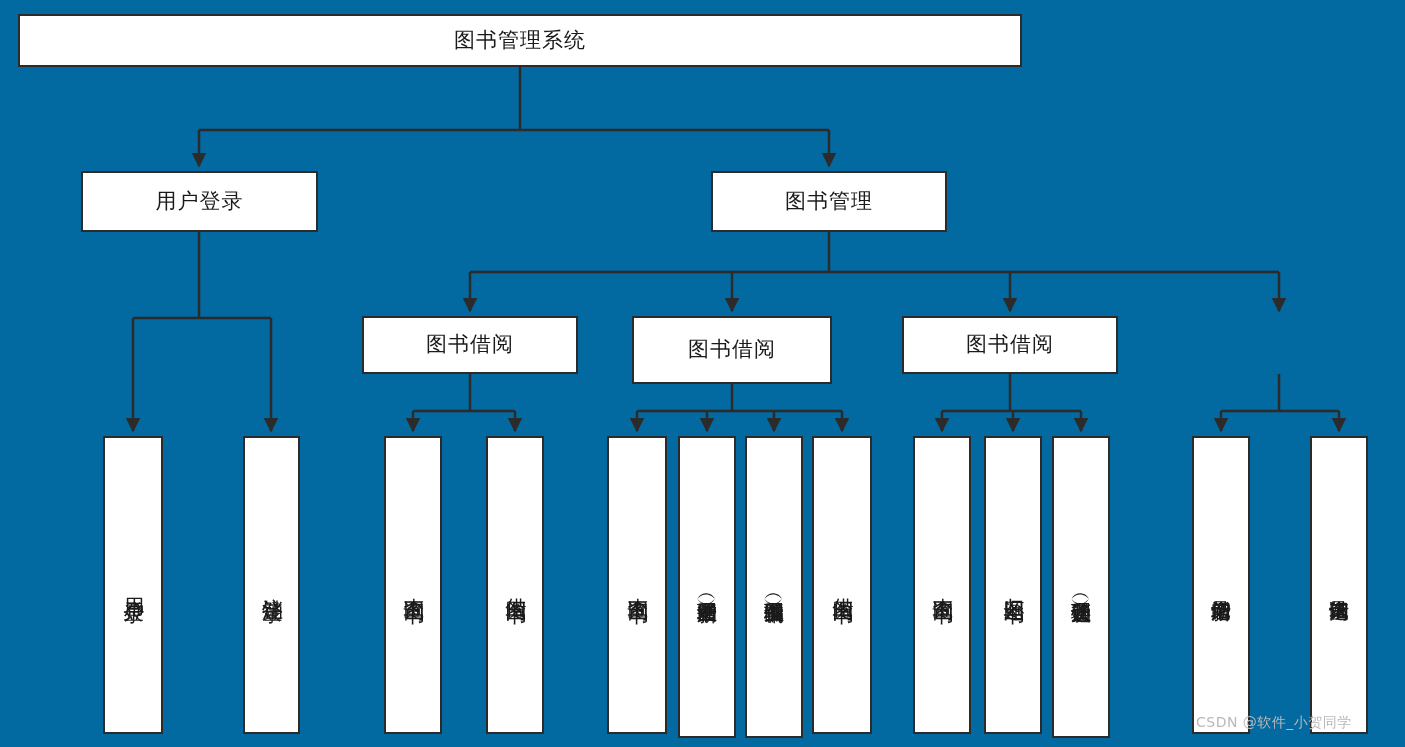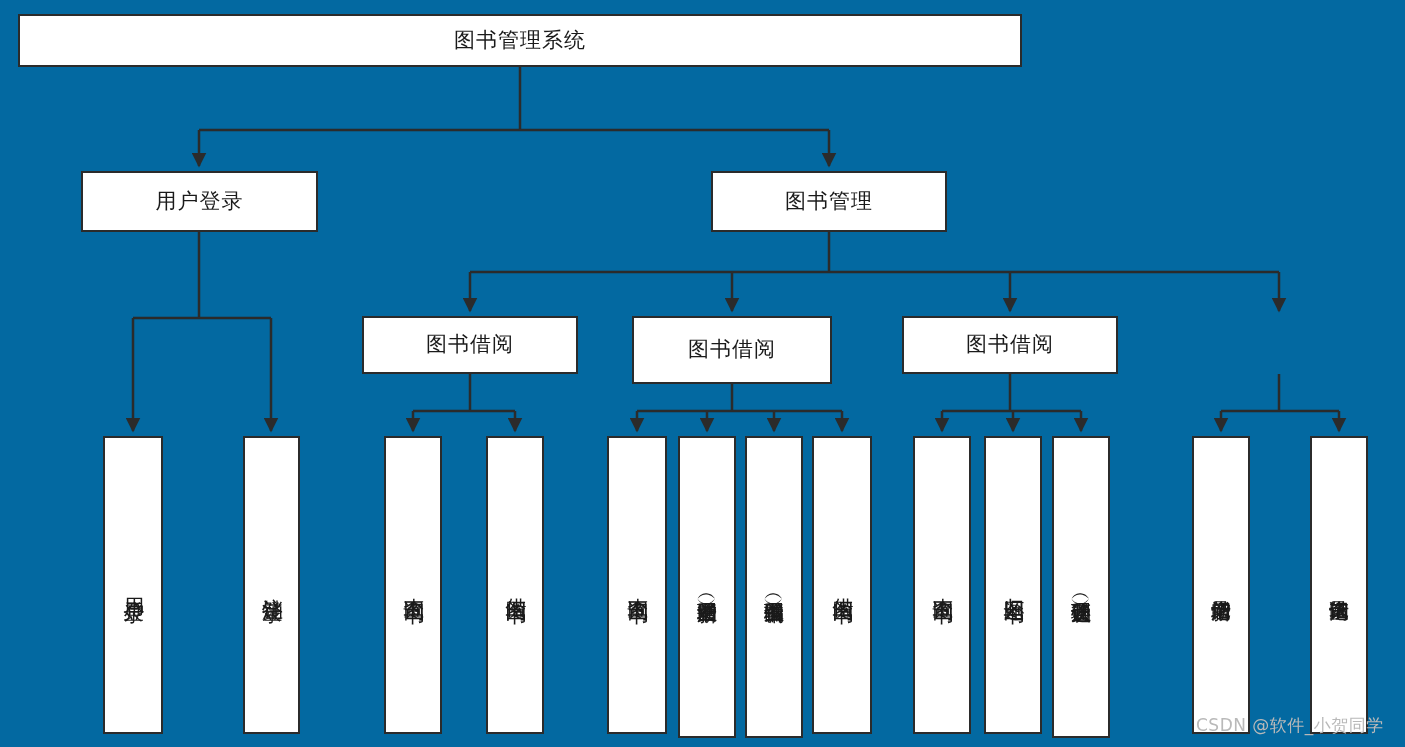--- a/index.html
+++ b/index.html
@@ -47,21 +47,21 @@
     font-size: 21px;
     letter-spacing: 2px;
     padding: 4px 0;
   }
   .node.vert.tight {
     letter-spacing: 0px;
     font-size: 20px;
   }
   .watermark {
     position: absolute;
-    font-size: 17px;
+    font-size: 14px;
     color: #b9b9b9;
     white-space: nowrap;
     letter-spacing: 0.5px;
   }
 </style>
 </head>
 <body>
 
 <div id="canvas">
 

